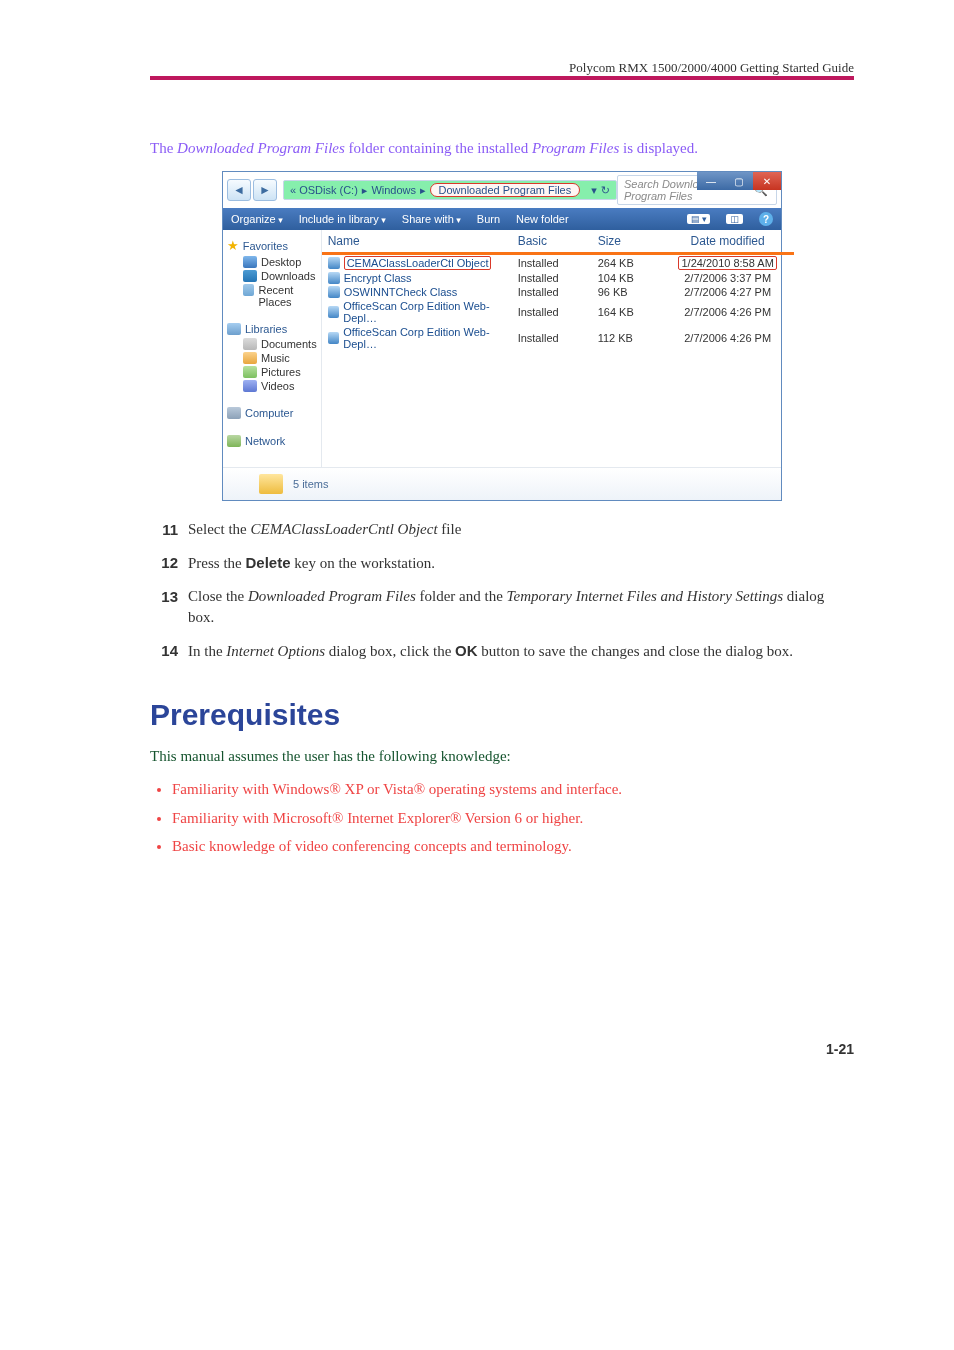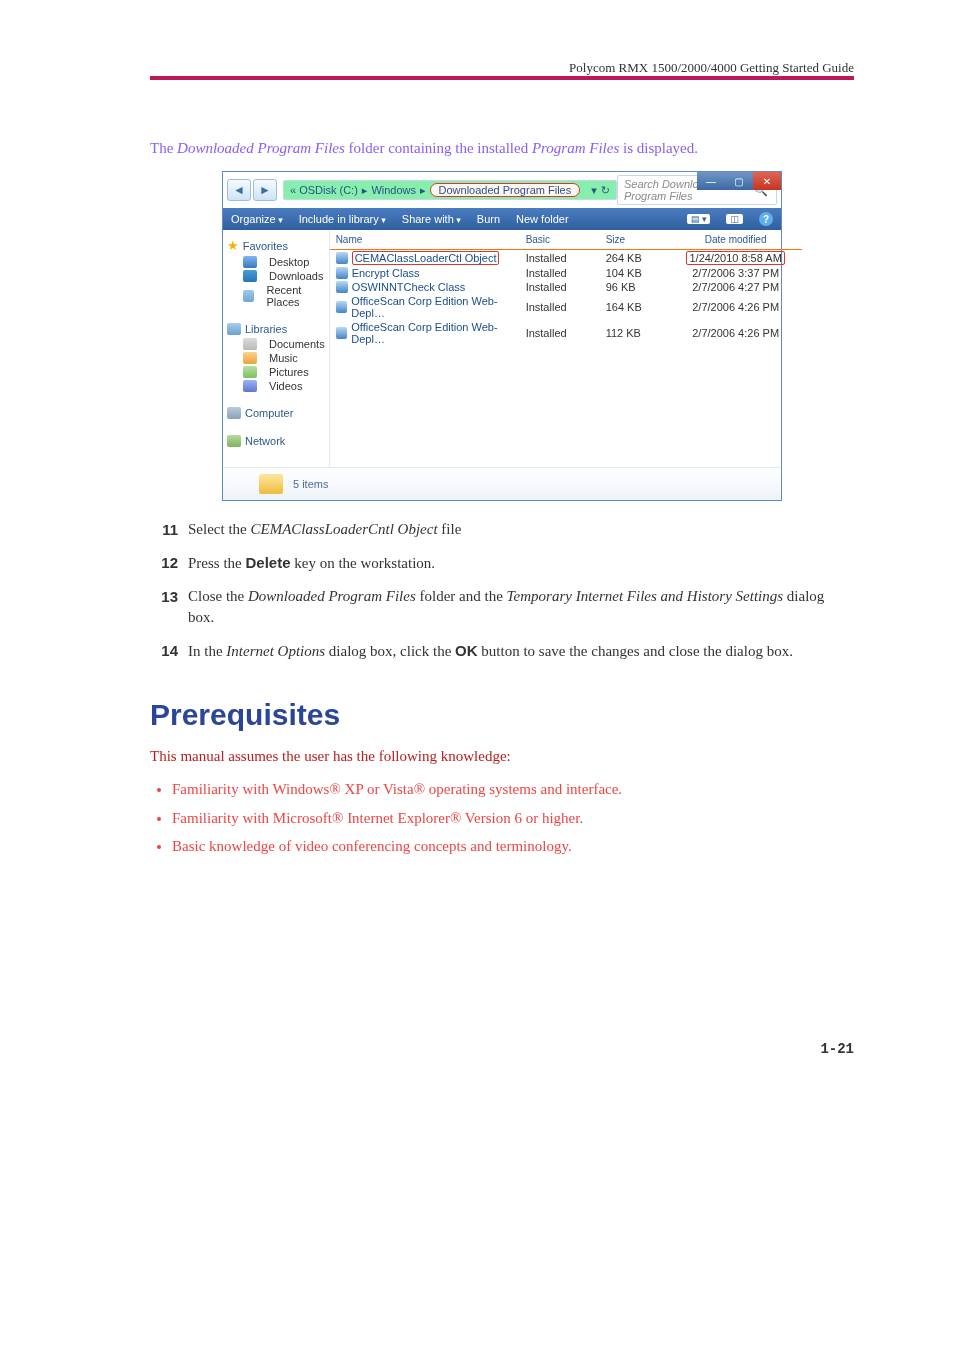--- a/index.html
+++ b/index.html
@@ -159,22 +159,22 @@
   .nav-group { margin-bottom: 12px; }
   .nav-head {
     color: #2c5891;
     display: flex;
     align-items: center;
     gap: 4px;
     padding: 2px 0;
   }
   .nav-item {
     display: flex;
-    align-items: center;
-    gap: 12px;
+    align-items: flex-start;
+    gap: 4px;
     padding: 1px 0 1px 16px;
     color: #333;
   }
   .nav-icon {
     width: 14px;
     height: 12px;
     display: inline-block;
     border-radius: 2px;
   }
   .ic-star { color: #f2b300; font-size: 13px; }
@@ -187,22 +187,22 @@
   .ic-pic { background: linear-gradient(#b7e1a0,#7dc060); }
   .ic-vid { background: linear-gradient(#9eb1f2,#5e78d3); }
   .ic-comp { background: linear-gradient(#b9c9da,#8ca1b8); }
   .ic-net { background: linear-gradient(#b9d7a3,#7eb558); }
 
   .content-pane { flex: 1; }
   .columns {
     display: flex;
     padding: 4px 6px;
     color: #2c5891;
-    font-size: 10px;
-    border-bottom: 1px solid #f97316;
+    font-size: 12px;
+    border-bottom: 3px solid #f97316;
   }
   .col-name { width: 190px; }
   .col-status { width: 80px; }
   .col-size { width: 70px; text-align: left; }
   .col-date { width: 120px; text-align: center; }
 
   .row {
     display: flex;
     padding: 1px 6px;
     font-size: 11px;
@@ -263,35 +263,35 @@
 
   h1.section {
     font-family: Arial, Helvetica, sans-serif;
     color: #2b4599;
     font-size: 30px;
     font-weight: bold;
     margin: 26px 0 14px 0;
   }
   .body-text {
     font-size: 15px;
-    color: #b91c1c;
+    color: #14532d;
     margin: 0 0 8px 0;
     line-height: 1.4;
   }
   ul.bullets {
     margin: 0 0 0 22px;
     padding: 0;
     font-size: 15px;
     color: #ef4444;
     line-height: 1.5;
   }
   ul.bullets li { padding: 3px 0; }
   .footer-page {
     text-align: right;
-    font-family: Liberation Mono, monospace;
+    font-family: Liberation Sans, sans-serif;
     font-weight: bold;
     font-size: 14px;
     margin-top: 180px;
   }
 </style>
 </head>
 <body>
 
 <div class="page">
   <div class="header-bar">Polycom RMX 1500/2000/4000 Getting Started Guide</div>

